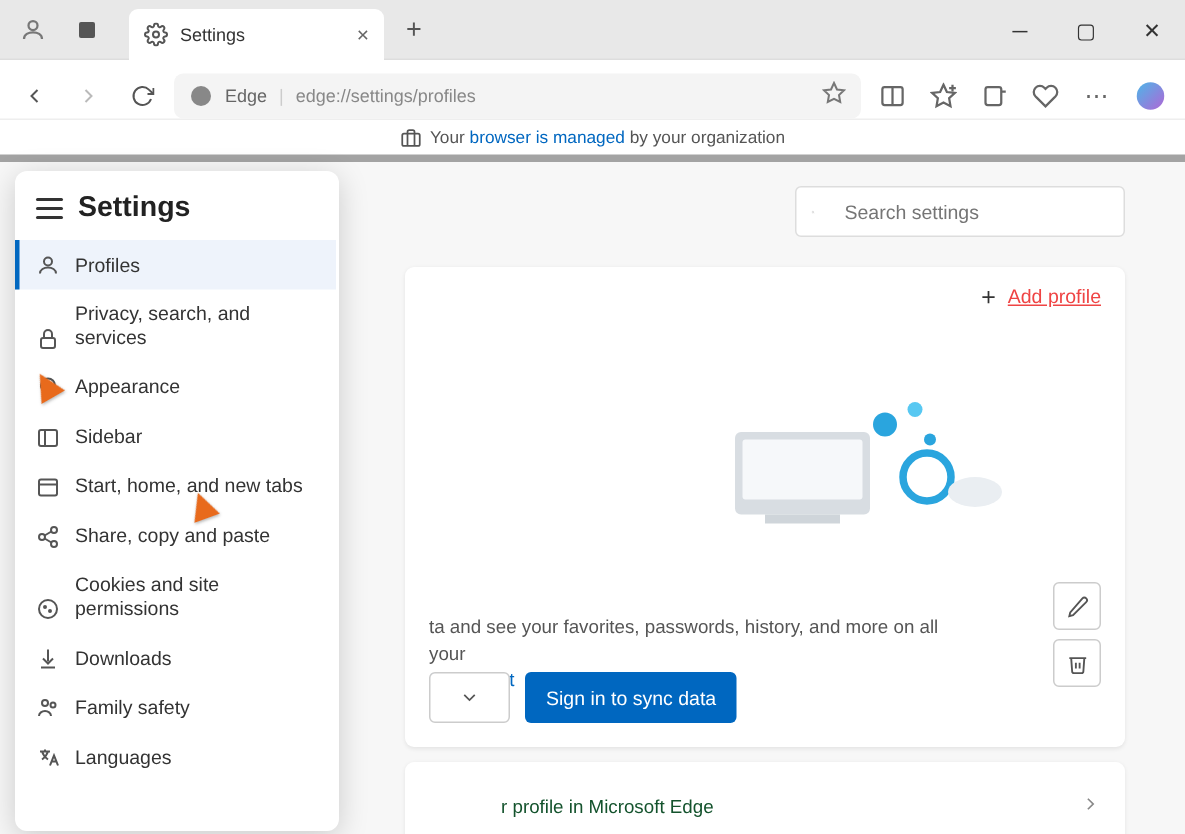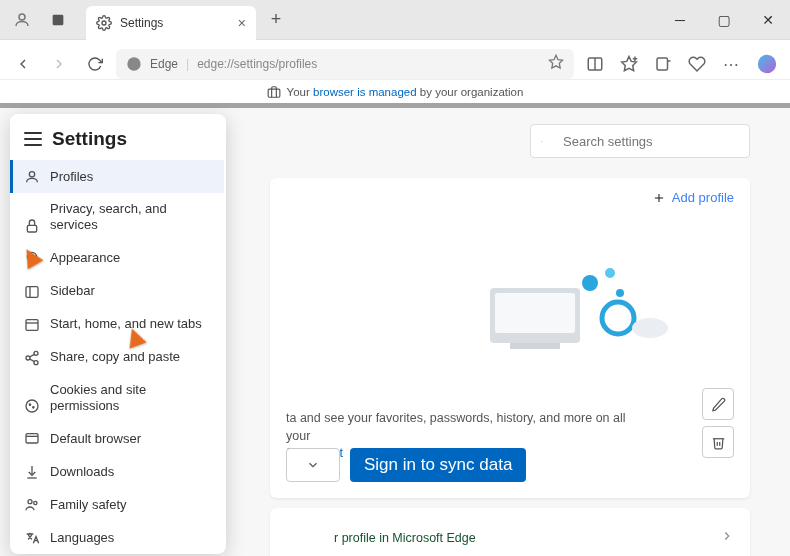--- a/index.html
+++ b/index.html
@@ -37,33 +37,33 @@
 
 
 .content { position: relative; height: 448px; background: #f7f7f7; }
 
 
 .search-settings { position: absolute; right: 40px; top: 16px; width: 220px; height: 34px; background: #fff; border: 1px solid #ddd; border-radius: 4px; display: flex; align-items: center; padding: 0 10px; gap: 20px; }
 .search-settings input { border: none; outline: none; font-size: 13px; flex: 1; color: #555; background: transparent; }
 
 .card { position: absolute; background: #fff; border-radius: 6px; box-shadow: 0 1px 3px rgba(0,0,0,0.08); }
 .card1 { right: 40px; top: 70px; width: 480px; height: 320px; padding: 16px; }
-.add-profile { position: absolute; right: 16px; top: 12px; display: flex; align-items: center; gap: 6px; font-size: 13px; color: #3b82f6; cursor: pointer; }
+.add-profile { position: absolute; right: 16px; top: 12px; display: flex; align-items: center; gap: 6px; font-size: 13px; color: #ef4444; cursor: pointer; text-decoration: underline; }
 
 .illus { position: absolute; top: 70px; left: 50%; transform: translateX(-20%); width: 200px; height: 120px; }
 
 .card1-desc { position: absolute; top: 232px; left: 16px; right: 104px; font-size: 12.5px; color: #555; line-height: 1.4; }
 .card1-desc a { color: #0067c0; text-decoration: none; }
 
 .square-btn { width: 32px; height: 32px; border: 1px solid #ccc; border-radius: 4px; display: flex; align-items: center; justify-content: center; color: #555; background: #fff; cursor: pointer; }
 .edit-btn { position: absolute; right: 16px; top: 210px; }
 .delete-btn { position: absolute; right: 16px; top: 248px; }
 
 .dropdown-btn { position: absolute; left: 16px; bottom: 16px; width: 54px; height: 34px; border: 1px solid #ccc; border-radius: 4px; display: flex; align-items: center; justify-content: center; background: #fff; }
-.signin-btn { position: absolute; left: 80px; bottom: 16px; height: 34px; padding: 0 14px; background: #0067c0; color: #fff; border: none; border-radius: 4px; font-size: 17px; cursor: pointer; }
+.signin-btn { position: absolute; left: 80px; bottom: 16px; height: 34px; padding: 0 14px; background: #0067c0; color: #fff; border: none; border-radius: 4px; font-size: 13px; cursor: pointer; }
 
 .card2 { right: 40px; top: 400px; width: 480px; height: 60px; display: flex; align-items: center; padding: 0 16px; }
 .card2 .ctext { font-size: 12.5px; color: #14532d; padding-left: 48px; }
 .card2 .chev { margin-left: auto; color: #888; }
 
 
 .flyout { position: absolute; left: 10px; top: 6px; width: 216px; height: 440px; background: #fff; border-radius: 8px; box-shadow: 0 4px 20px rgba(0,0,0,0.18); z-index: 50; overflow: hidden; }
 .flyout-head { display: flex; align-items: center; padding: 14px 14px 10px 14px; gap: 10px; }
 .hamburger { width: 18px; height: 14px; display: flex; flex-direction: column; justify-content: space-between; cursor: pointer; }
 .hamburger span { height: 2px; background: #333; border-radius: 1px; }
@@ -333,29 +333,20 @@
               <circle cx="12" cy="12" r="9"></circle>
               <circle cx="9" cy="10" r="1" fill="#555"></circle>
               <circle cx="14" cy="14" r="1" fill="#555"></circle>
             </svg>
           </span>
         <span class="f-label">Cookies and site permissions</span>
       </div>
       <div class="f-item">
         <span class="f-icon">
             <svg width="16" height="16" viewBox="0 0 24 24" fill="none" stroke="#555" stroke-width="2">
-              <rect x="3" y="4" width="18" height="14" rx="2"></rect>
-              <line x1="3" y1="8" x2="21" y2="8"></line>
-            </svg>
-          </span>
-        <span class="f-label">Default browser</span>
-      </div>
-      <div class="f-item">
-        <span class="f-icon">
-            <svg width="16" height="16" viewBox="0 0 24 24" fill="none" stroke="#555" stroke-width="2">
               <path d="M12 3v12"></path>
               <polyline points="7 12 12 17 17 12"></polyline>
               <line x1="5" y1="21" x2="19" y2="21"></line>
             </svg>
           </span>
         <span class="f-label">Downloads</span>
       </div>
       <div class="f-item">
         <span class="f-icon">
             <svg width="16" height="16" viewBox="0 0 24 24" fill="none" stroke="#555" stroke-width="2">

